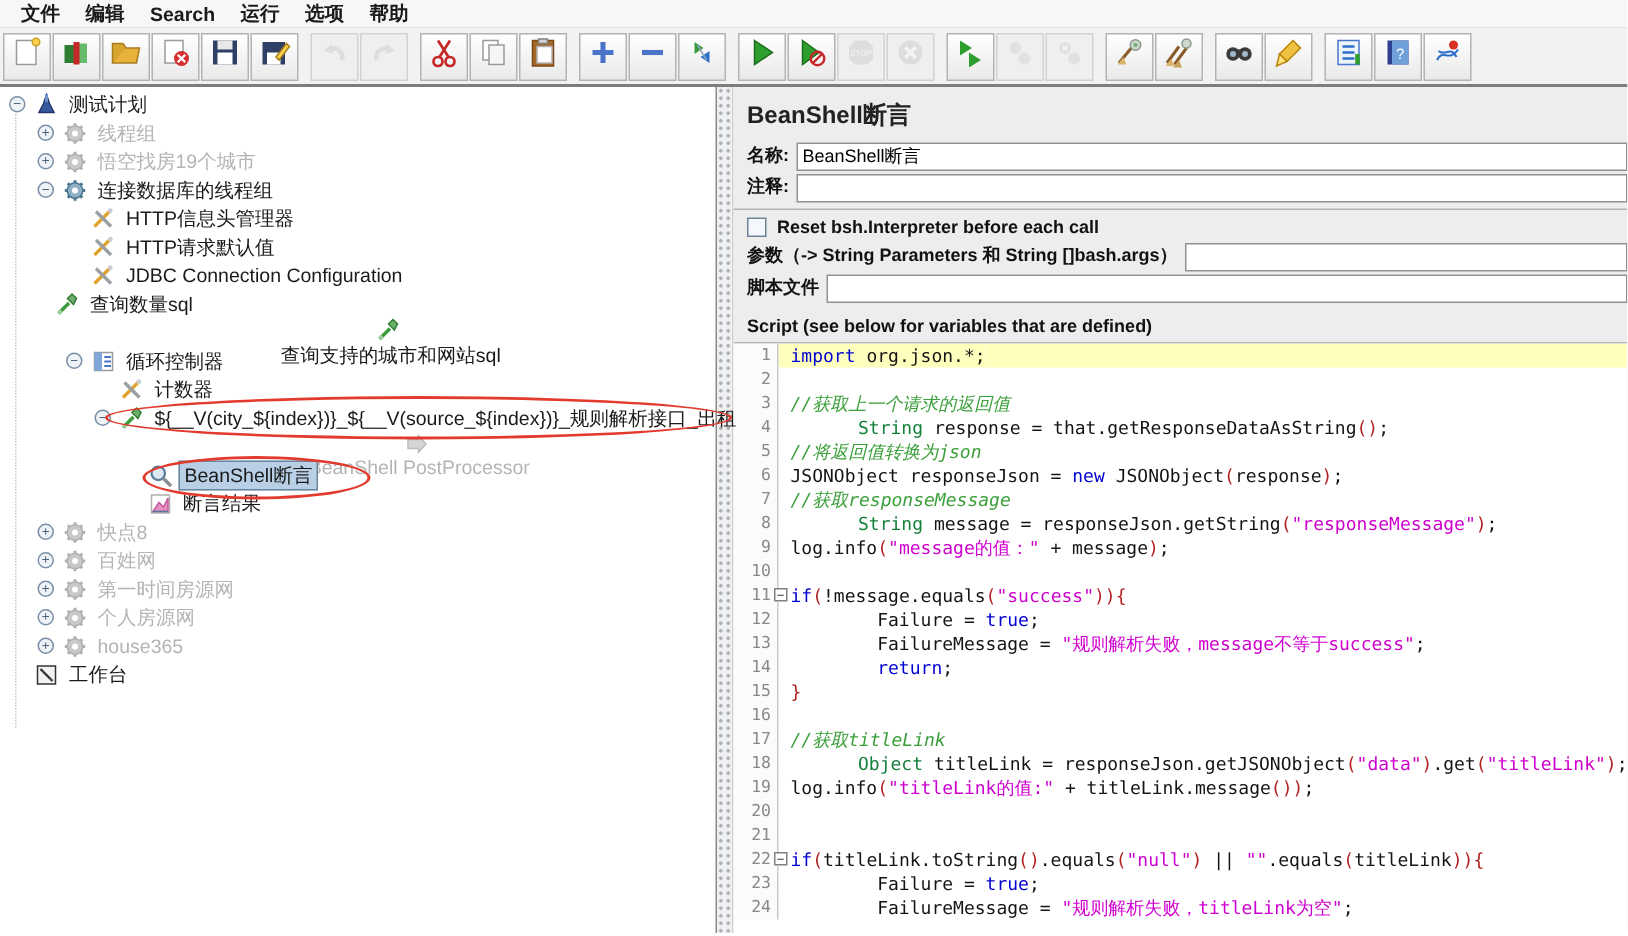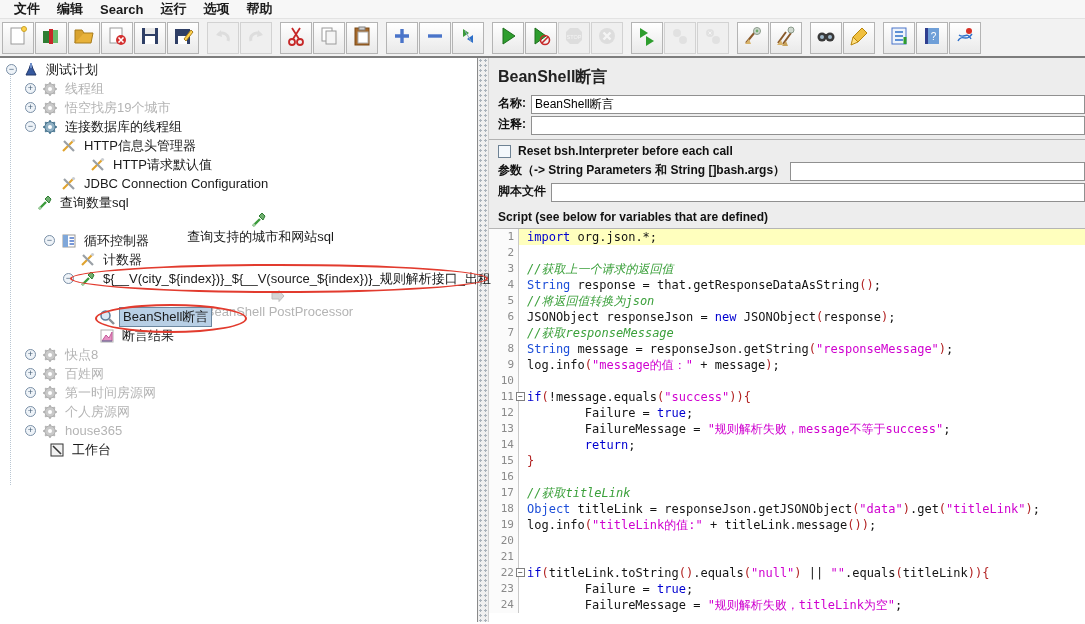--- a/index.html
+++ b/index.html
@@ -56,21 +56,21 @@
   .crow.cur .ctext, .crow.cur .cfill { background:#ffffbe; }
   .ln { width:30px; flex:0 0 auto; text-align:right; color:#8a8a8a; background:#fbfbfb;
     border-right:1px solid #c9c9c9; padding-right:4px; font-size:11px; position:relative; }
   .fm { position:absolute; right:-7px; top:3px; width:9px; height:9px; border:1px solid #808080;
     background:#fff; font-size:8px; line-height:7px; text-align:center; color:#333; z-index:4; }
   .ctext { padding-left:8px; flex:0 0 auto; }
   .cfill { flex:1; }
   .tk-k { color:#0000d0; font-weight:normal; }
   .tk-c { color:#3ba03b; font-style:italic; }
   .tk-s { color:#cf00cf; }
-  .tk-t { color:#1d4ed8; }
+  .tk-t { color:#15803d;margin-left:45px; }
   .tk-p { color:#b22222; }
   .tk-n { color:#141414; }
 </style>
 </head>
 <body>
 
 <div class="menubar" id="menubar">
     <span class="menu-item">文件</span>
     <span class="menu-item">编辑</span>
     <span class="menu-item">Search</span>
@@ -332,21 +332,21 @@
         <span class="nohandle"></span>
         <span class="ticon">
           <svg width="16" height="16" viewBox="0 0 16 16">
             <path d="M2 13 L12 3" stroke="#e0a32e" stroke-width="2.2"></path>
             <path d="M3 3 L13 13" stroke="#9aa0a6" stroke-width="2.2"></path>
             <circle cx="12.5" cy="2.5" r="1.6" fill="#c9cdd2"></circle>
           </svg>
         </span>
         <span class="tlabel">HTTP信息头管理器</span>
       </div>
-      <div class="tree-row" style="padding-left: 44px; margin-left: 29px;">
+      <div class="tree-row" style="padding-left: 44px;">
         <span class="nohandle"></span>
         <span class="ticon">
           <svg width="16" height="16" viewBox="0 0 16 16">
             <path d="M2 13 L12 3" stroke="#e0a32e" stroke-width="2.2"></path>
             <path d="M3 3 L13 13" stroke="#9aa0a6" stroke-width="2.2"></path>
             <circle cx="12.5" cy="2.5" r="1.6" fill="#c9cdd2"></circle>
           </svg>
         </span>
         <span class="tlabel">HTTP请求默认值</span>
       </div>
@@ -494,21 +494,21 @@
         <span class="handle">+</span>
         <span class="ticon">
           <svg width="16" height="16" viewBox="0 0 16 16">
             <circle cx="8" cy="8" r="5.2" fill="#c9c9c9" stroke="#b0b0b0"></circle>
             <circle cx="8" cy="8" r="2" fill="#fff"></circle>
             <path d="M8 1.2 L8 3 M8 13 L8 14.8 M1.2 8 L3 8 M13 8 L14.8 8 M3.2 3.2 L4.5 4.5 M11.5 11.5 L12.8 12.8 M12.8 3.2 L11.5 4.5 M4.5 11.5 L3.2 12.8" stroke="#b0b0b0" stroke-width="2"></path>
           </svg>
         </span>
         <span class="tlabel">house365</span>
       </div>
-      <div class="tree-row" style="padding-left: 6px; margin-left: 26px;">
+      <div class="tree-row" style="padding-left: 6px;">
         <span class="nohandle"></span>
         <span class="ticon">
           <svg width="16" height="16" viewBox="0 0 16 16">
             <rect x="2" y="2" width="12" height="12" fill="#f2f2f2" stroke="#333"></rect>
             <path d="M4 4 L12 12" stroke="#333" stroke-width="1.6"></path>
             <path d="M10.5 10.5 L12 12 L11 9.8 Z" fill="#777"></path>
           </svg>
         </span>
         <span class="tlabel">工作台</span>
       </div>

